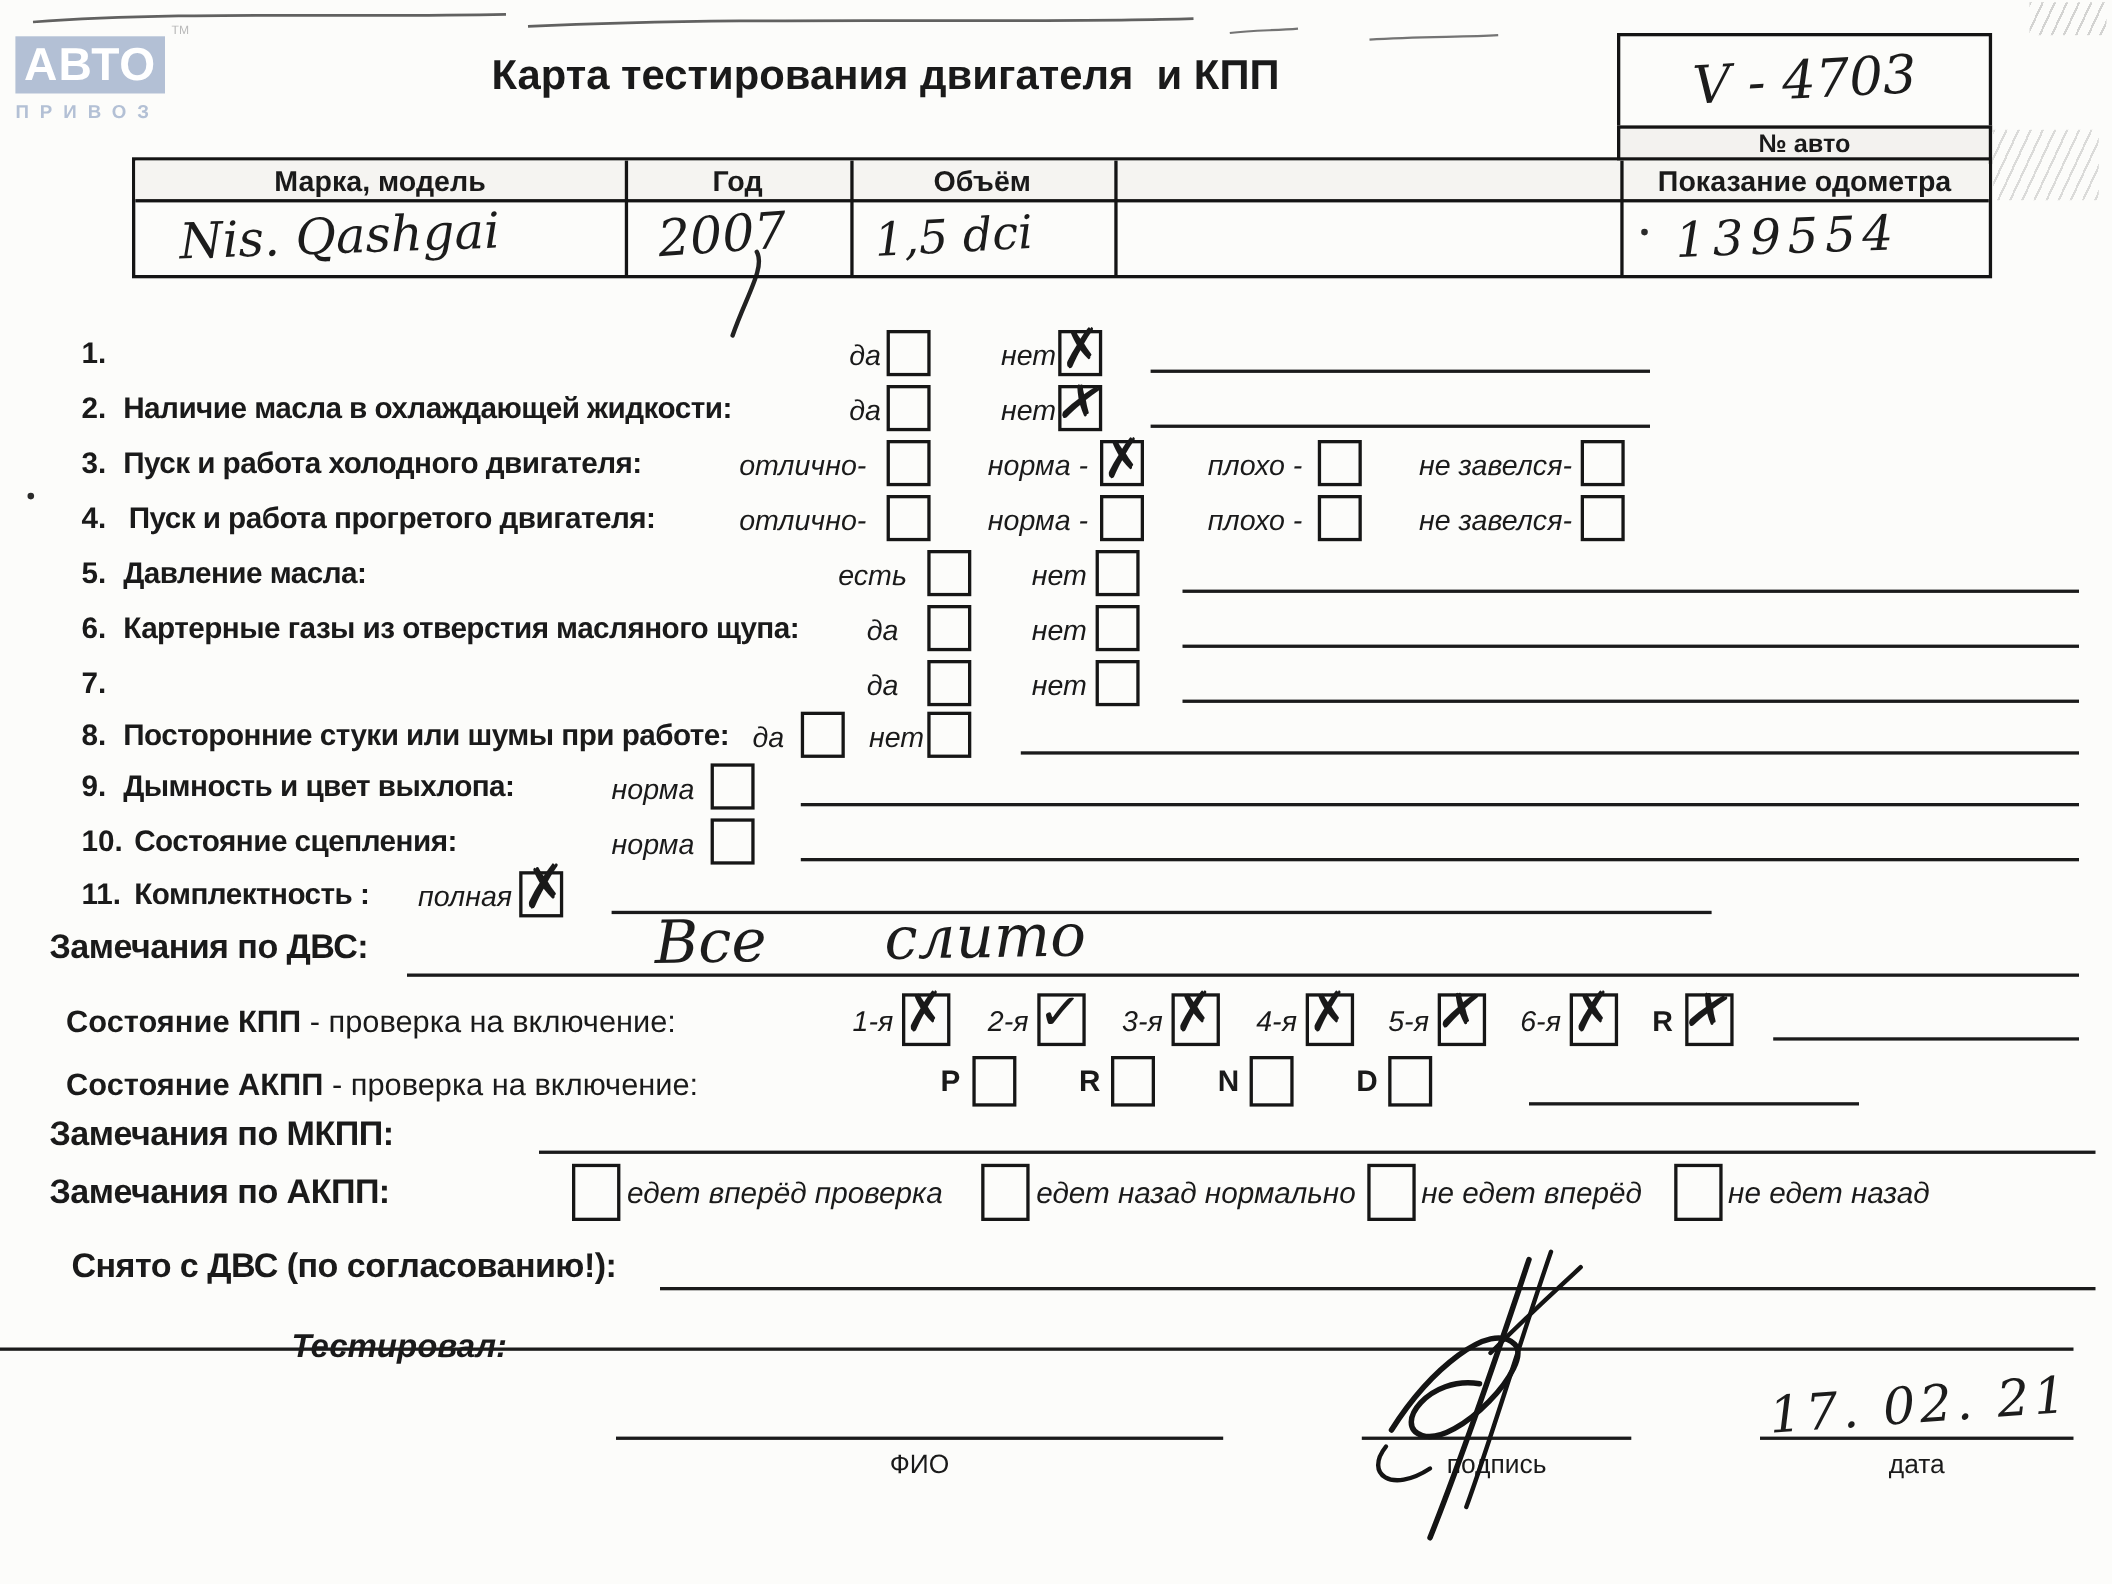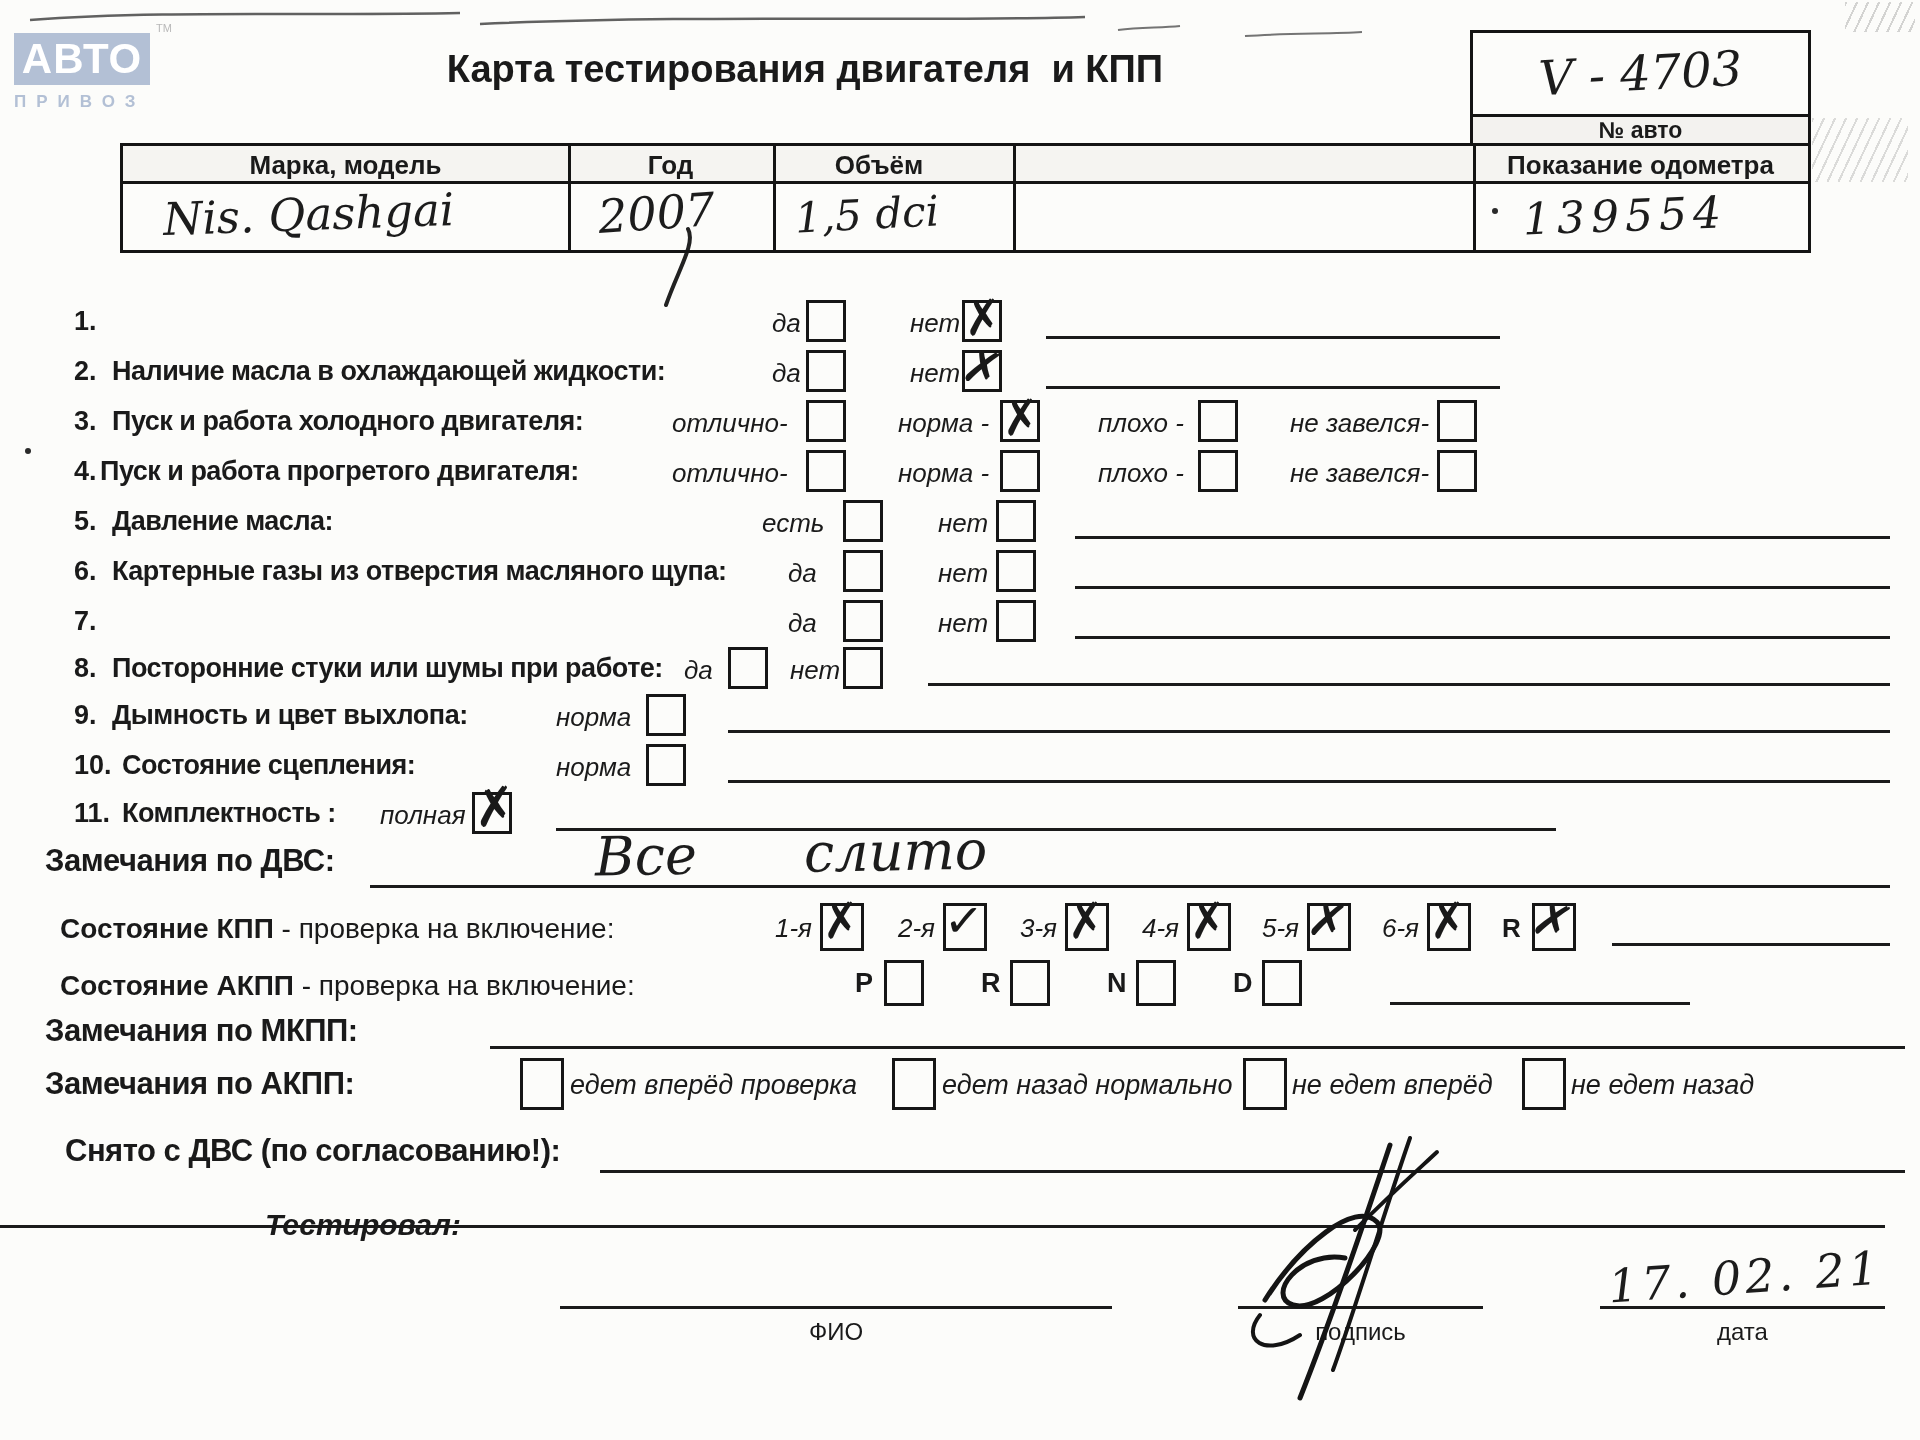--- a/index.html
+++ b/index.html
@@ -61,21 +61,21 @@
   </div>
 
   <div class="abs" style="left:120px;top:143px;width:1685px;height:104px;border:3px solid #141414;">
     <div class="abs" style="left:0;top:0;width:100%;height:35px;background:#f5f4f1;border-bottom:3px solid #141414;"></div>
     <div class="vline" style="left:445px"></div>
     <div class="vline" style="left:650px"></div>
     <div class="vline" style="left:890px"></div>
     <div class="vline" style="left:1350px"></div>
     <span class="th" style="left:0;top:4px;width:445px">Марка, модель</span>
     <span class="th" style="left:445px;top:4px;width:205px">Год</span>
-    <span class="th" style="left:650px;top:4px;width:212px">Объём</span>
+    <span class="th" style="left:664px;top:4px;width:212px">Объём</span>
     <span class="th" style="left:1350px;top:4px;width:335px">Показание одометра</span>
     <span class="hand abs" style="left:40px;top:42px;font-size:45px;transform:rotate(-2deg);">Nis. Qashgai</span>
     <span class="hand abs" style="left:475px;top:40px;font-size:46px;transform:rotate(-4deg);">2007</span>
     <span class="hand abs" style="left:672px;top:44px;font-size:42px;transform:rotate(-3deg);">1,5 dci</span>
     <span class="hand abs" style="left:1400px;top:44px;font-size:44px;letter-spacing:6px;transform:rotate(-2deg);">139554</span>
   </div>
 
   <div class="abs" style="left:0;top:298px;width:1920px;height:48px">
     <span class="inum" style="left:74px;top:8px">1.</span>
     <span class="opt" style="left:772px;top:10px">да</span>
@@ -119,21 +119,21 @@
         <span class="mark"></span>
       </span>
     <span class="opt" style="left:1290px;top:10px">не завелся-</span>
     <span class="cbox" style="left:1437px;top:2px">
         <span class="mark"></span>
       </span>
   </div>
 
   <div class="abs" style="left:0;top:448px;width:1920px;height:48px">
     <span class="inum" style="left:74px;top:8px">4.</span>
-    <span class="ilabel" style="left:100px;top:8px">Пуск и работа прогретого двигателя:</span>
+    <span class="ilabel" style="left:117px;top:8px">Пуск и работа прогретого двигателя:</span>
     <span class="opt" style="left:672px;top:10px">отлично-</span>
     <span class="cbox" style="left:806px;top:2px">
         <span class="mark"></span>
       </span>
     <span class="opt" style="left:898px;top:10px">норма -</span>
     <span class="cbox" style="left:1000px;top:2px">
         <span class="mark"></span>
       </span>
     <span class="opt" style="left:1098px;top:10px">плохо -</span>
     <span class="cbox" style="left:1198px;top:2px">

